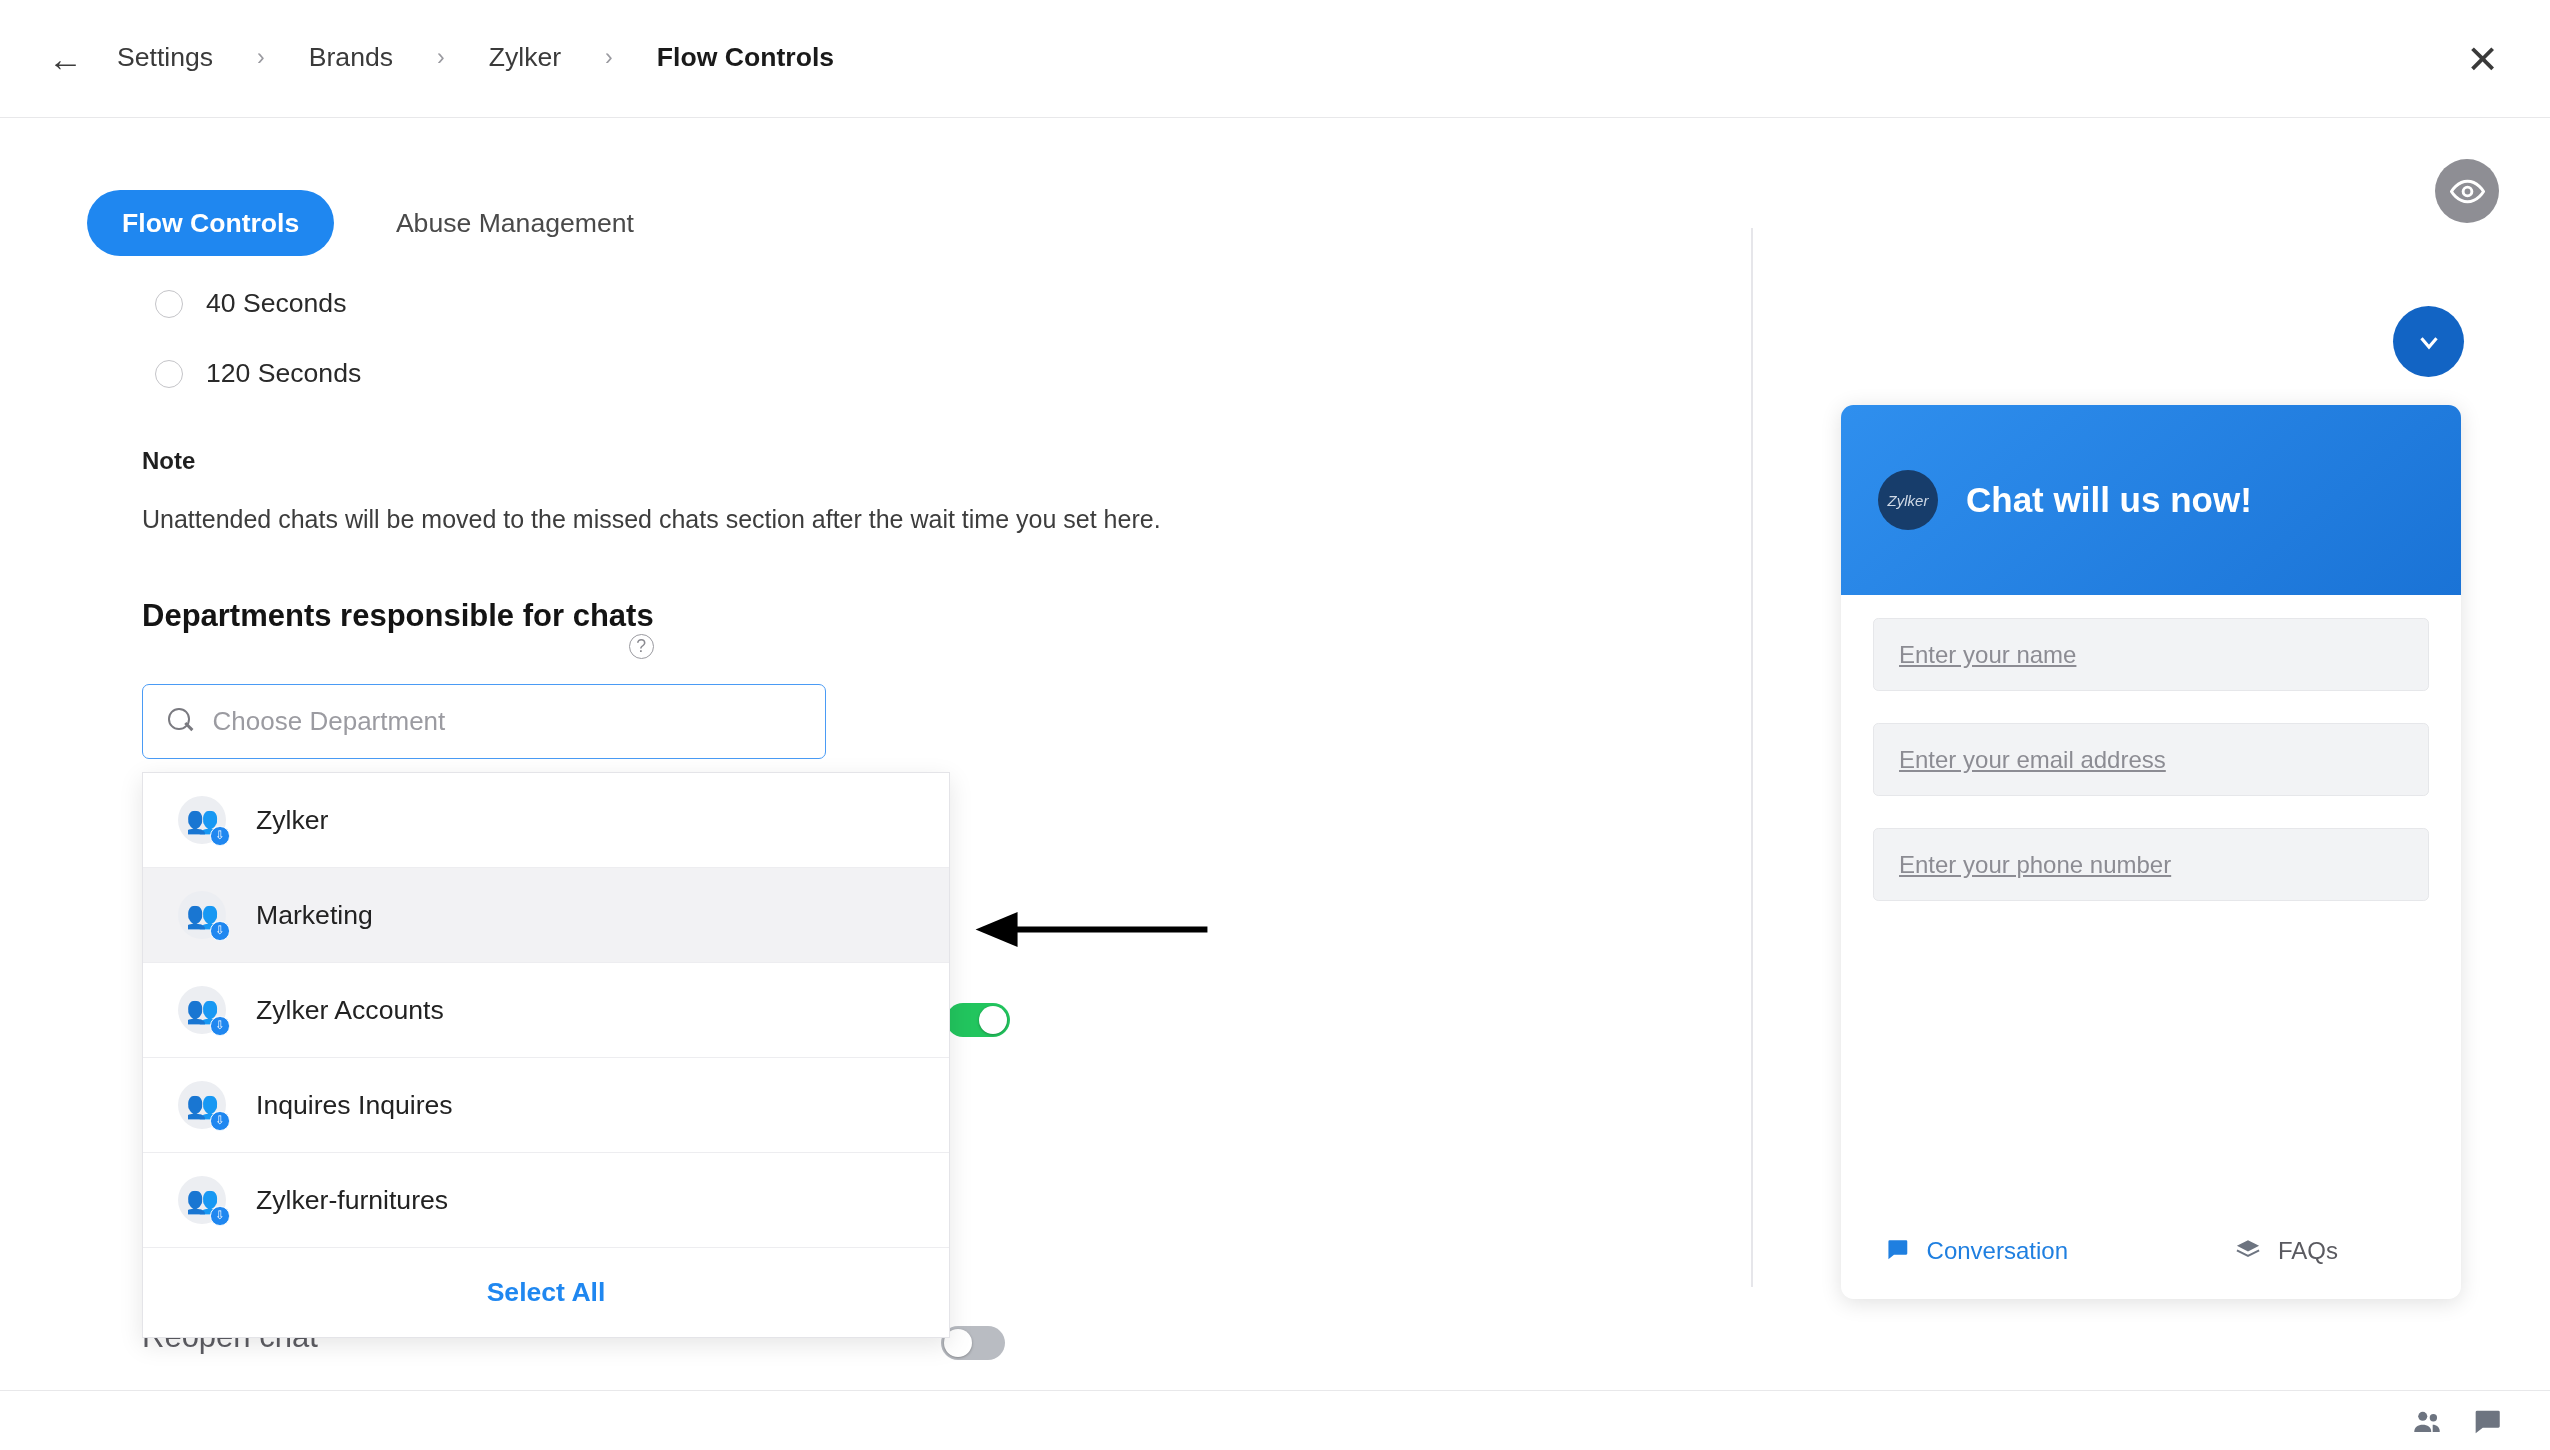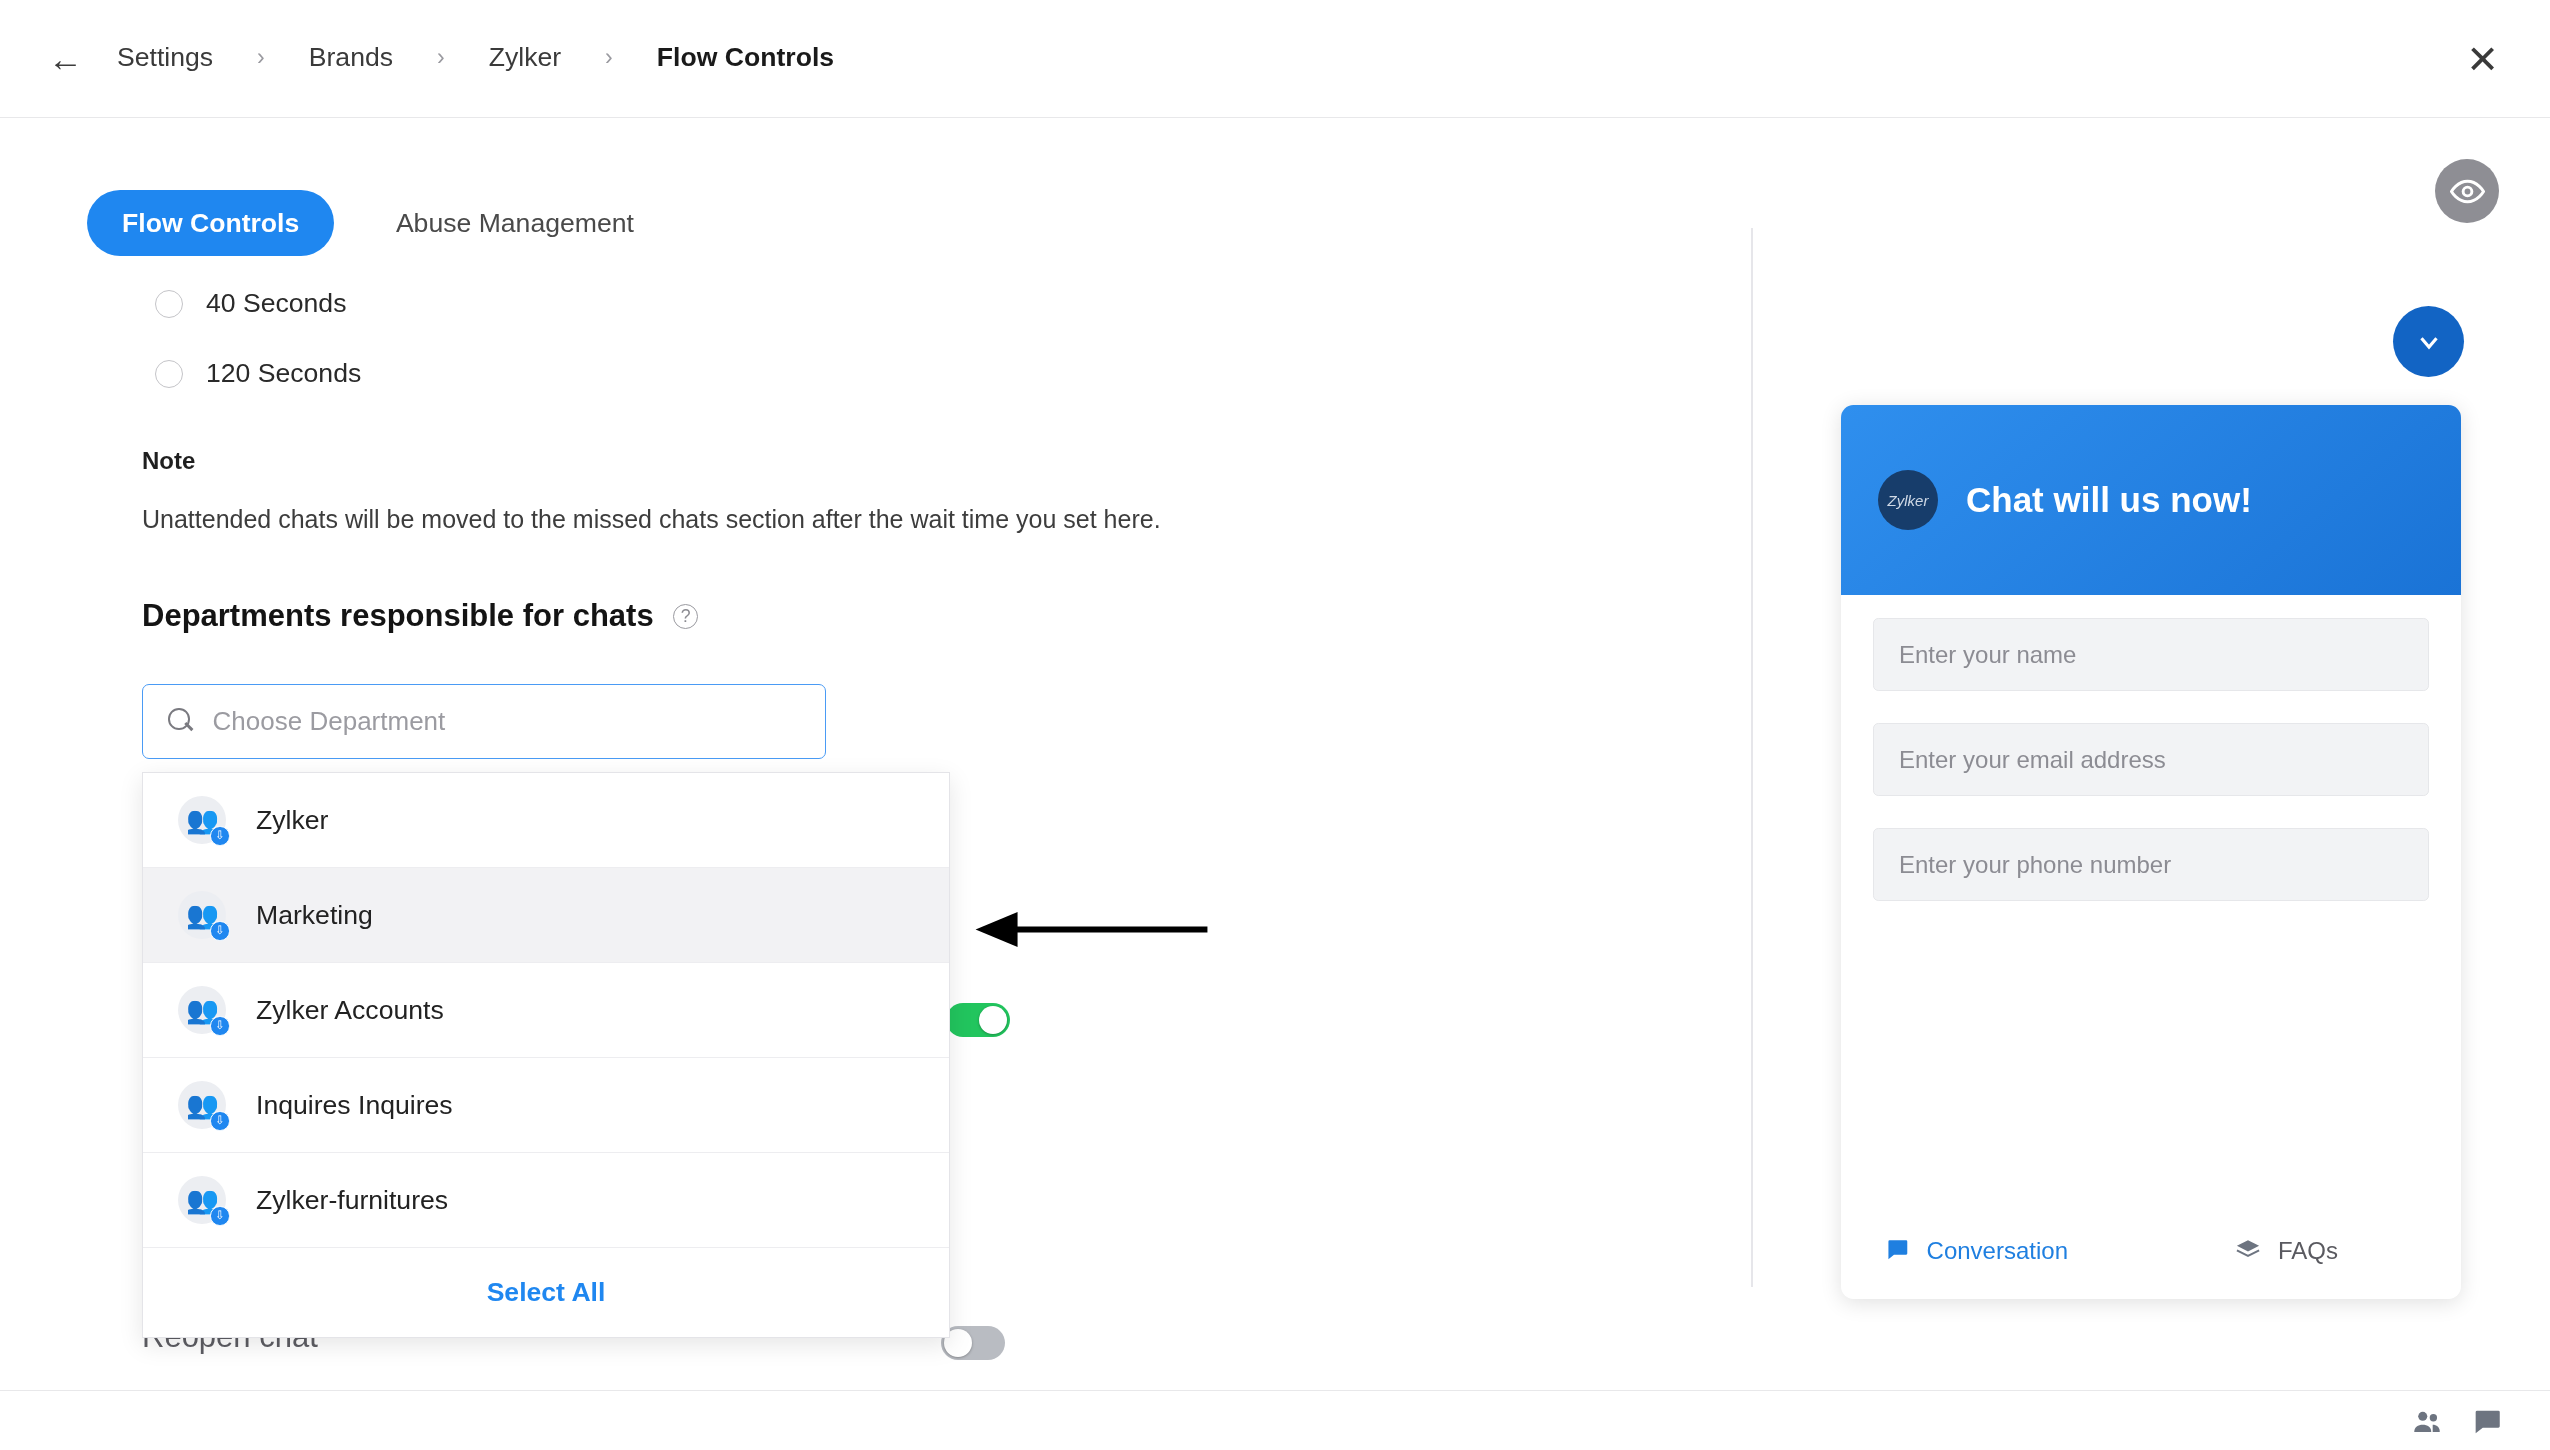--- a/index.html
+++ b/index.html
@@ -101,21 +101,21 @@
     font-size: 24px; font-weight: bold; color: #1f1f1f;
   }
   .note-text {
     position: absolute; left: 142px; top: 505px;
     font-size: 25px; color: #3d3d3d;
   }
 
   
   .section-heading {
     position: absolute; left: 142px; top: 598px;
-    display: flex; align-items: center;
+    display: flex; align-items: flex-end; flex-direction: column;
   }
   .section-heading .title {
     font-size: 31px; font-weight: bold; color: #141414;
   }
   .help-icon {
     margin-left: 19.5px;
     width: 25px; height: 25px;
     border: 1.8px solid #9a9aa0;
     border-radius: 50%;
     color: #8a8a90;
@@ -313,20 +313,21 @@
   .chat-field {
     height: 73px;
     background: #f2f3f5;
     border: 1.8px solid #e6e7ea;
     border-radius: 5.3px;
     display: flex; align-items: center;
     padding-left: 25px;
     font-size: 24px;
     color: #8c8c93;
     margin-bottom: 32px;
+    text-decoration: underline;
   }
   .chat-textarea {
     height: 230px;
     background: #f2f3f5;
     border: 1.8px solid #e6e7ea;
     border-radius: 5.3px;
     padding: 21px 25px;
     font-size: 24px;
     color: #8c8c93;
   }

